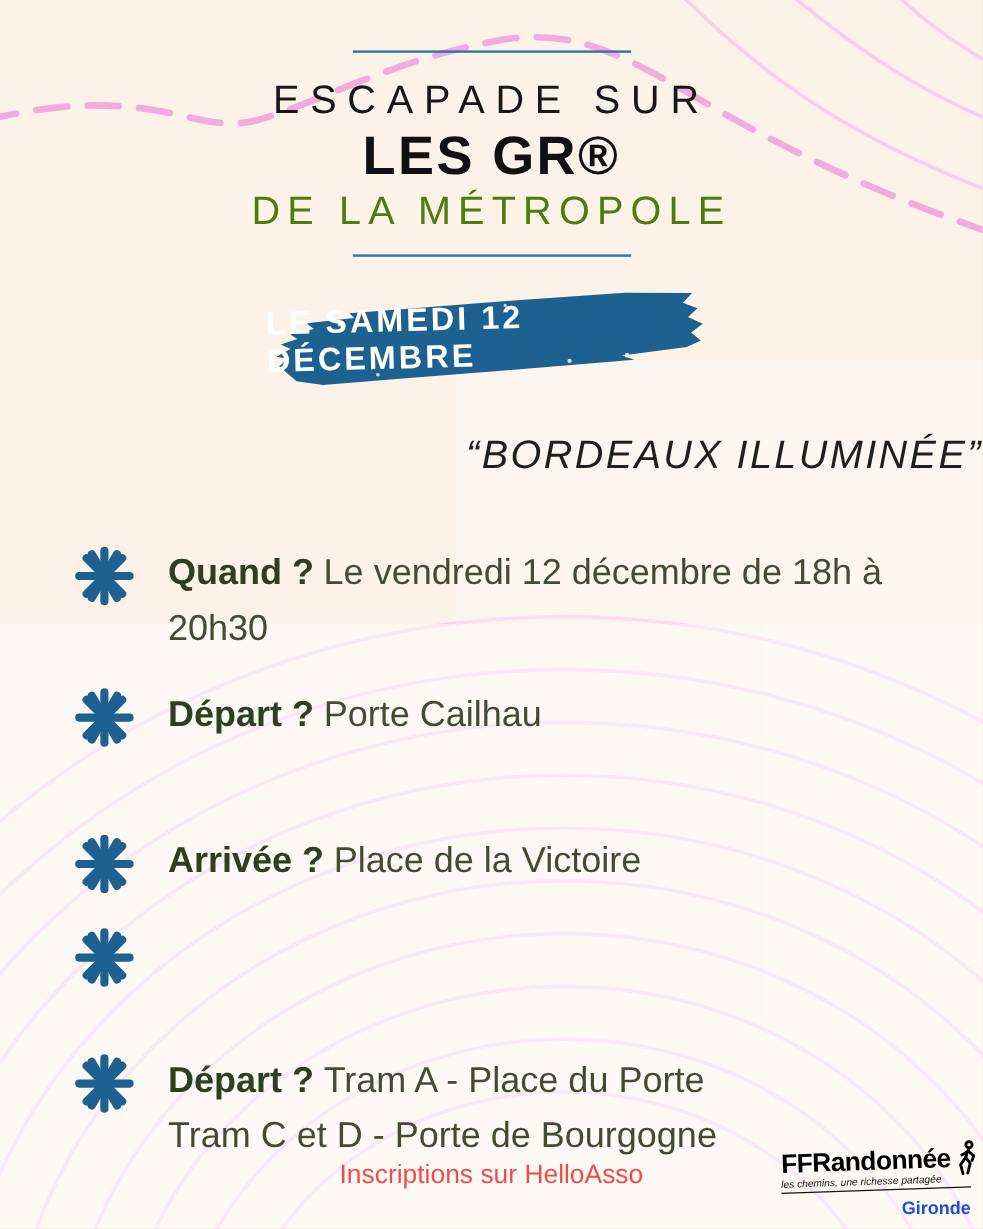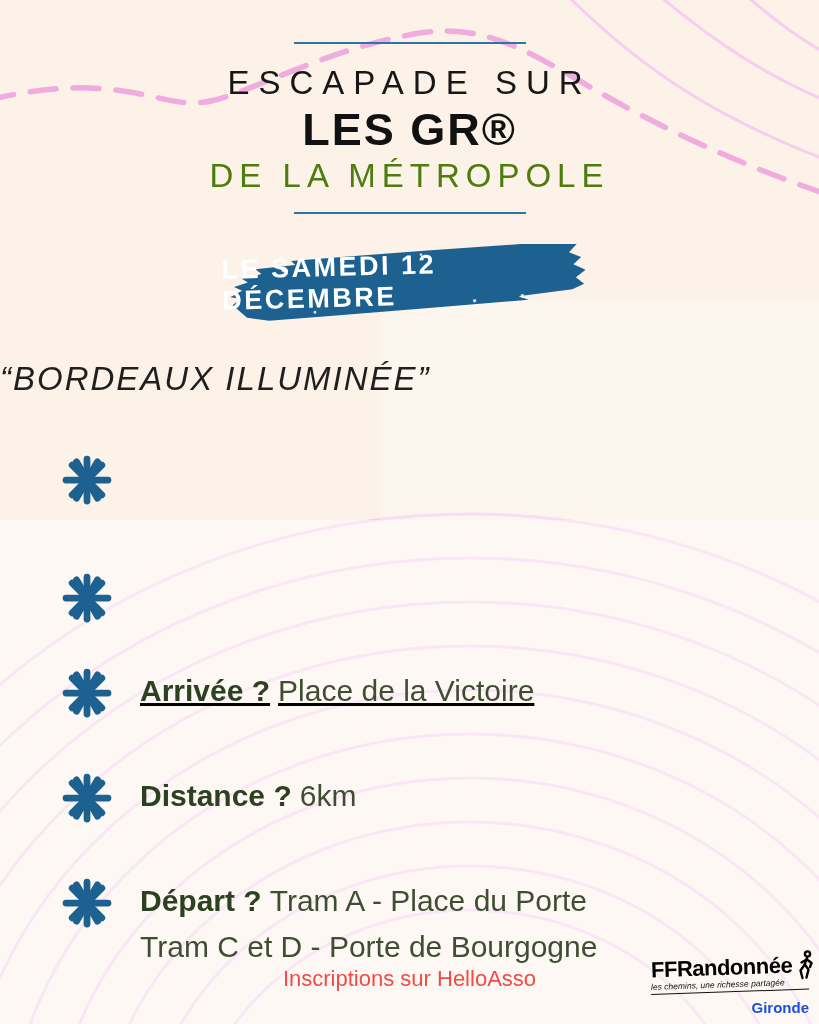--- a/index.html
+++ b/index.html
@@ -23,32 +23,32 @@
   
   .banner{position:absolute; left:222px; top:243px; width:372px; height:82px;}
   .banner svg{position:absolute; inset:0; transform:rotate(-2deg);}
   .banner .banner-label{
     position:absolute; inset:0; display:flex; align-items:center; justify-content:center;
     padding-bottom:6px; transform:rotate(-1.5deg);
     color:#ffffff; font-size:27px; font-weight:700; letter-spacing:2.5px;
   }
 
   .quote{
-    position:absolute; top:360px; left:0; width:100%; text-align:left;
+    position:absolute; top:360px; left:0; width:100%; text-align:right;
     font-style:italic; font-size:33px; letter-spacing:2px; color:#1f1f1f; font-weight:400;
   }
 
   
   .details{list-style:none; margin:0; padding:0;}
   .detail-row{position:absolute; left:62px; display:flex; align-items:flex-start; gap:28px;}
   .detail-row .bullet{flex:0 0 50px; width:50px; height:50px;}
   .detail-row p{margin:0; max-width:625px; font-size:30px; line-height:46px; color:#3f4e33;}
   .detail-label{font-weight:700; color:#2c4022; margin-right:8px;}
   .detail-value{white-space:pre-line;}
-  .row-quand{top:455px;} .row-depart{top:573px;} .row-arrivee{top:668px;text-decoration:underline;}
+  .row-quand{top:455px;} .row-depart{top:573px;} .row-arrivee{top:695px;}
   .row-distance{top:773px;} .row-acces{top:878px;}
 
   .cta{
     position:absolute; top:966px; left:0; width:100%; text-align:center;
     color:#f24a46; font-size:22px; font-weight:400;
   }
 
   
   .logo{position:absolute; right:10px; bottom:8px; width:158px; z-index:4;}
   .brand-row{display:flex; align-items:flex-end; gap:2px;}
@@ -140,39 +140,41 @@
             <line x1="45" y1="45" x2="20.3" y2="20.3"></line>
               <line x1="55" y1="55" x2="79.7" y2="79.7"></line>
             <line x1="55" y1="45" x2="79.7" y2="20.3"></line>
               <line x1="45" y1="55" x2="20.3" y2="79.7"></line>
             <line x1="46.5" y1="43.5" x2="29" y2="13.6"></line>
               <line x1="53.5" y1="56.5" x2="71" y2="86.4"></line>
             <line x1="53.5" y1="43.5" x2="71" y2="13.6"></line>
               <line x1="46.5" y1="56.5" x2="29" y2="86.4"></line>
           </g>
         </svg>
+        <p><span class="detail-label">Quand ?</span><span class="detail-value">Le vendredi 12 décembre de 18h à 20h30</span></p>
       </li>
 
       <li class="detail-row row-depart">
         <svg class="bullet" viewBox="0 0 100 100">
           <g stroke="#1d6191" stroke-width="13.5" stroke-linecap="round">
             <line x1="50" y1="43" x2="50" y2="8"></line>
               <line x1="50" y1="57" x2="50" y2="92"></line>
             <line x1="43" y1="50" x2="8" y2="50"></line>
               <line x1="57" y1="50" x2="92" y2="50"></line>
             <line x1="45" y1="45" x2="20.3" y2="20.3"></line>
               <line x1="55" y1="55" x2="79.7" y2="79.7"></line>
             <line x1="55" y1="45" x2="79.7" y2="20.3"></line>
               <line x1="45" y1="55" x2="20.3" y2="79.7"></line>
             <line x1="46.5" y1="43.5" x2="29" y2="13.6"></line>
               <line x1="53.5" y1="56.5" x2="71" y2="86.4"></line>
             <line x1="53.5" y1="43.5" x2="71" y2="13.6"></line>
               <line x1="46.5" y1="56.5" x2="29" y2="86.4"></line>
           </g>
         </svg>
+        <p><span class="detail-label">Départ ?</span><span class="detail-value">Porte Cailhau</span></p>
       </li>
 
       <li class="detail-row row-arrivee">
         <svg class="bullet" viewBox="0 0 100 100">
           <g stroke="#1d6191" stroke-width="13.5" stroke-linecap="round">
             <line x1="50" y1="43" x2="50" y2="8"></line>
               <line x1="50" y1="57" x2="50" y2="92"></line>
             <line x1="43" y1="50" x2="8" y2="50"></line>
               <line x1="57" y1="50" x2="92" y2="50"></line>
             <line x1="45" y1="45" x2="20.3" y2="20.3"></line>
@@ -198,21 +200,20 @@
             <line x1="45" y1="45" x2="20.3" y2="20.3"></line>
               <line x1="55" y1="55" x2="79.7" y2="79.7"></line>
             <line x1="55" y1="45" x2="79.7" y2="20.3"></line>
               <line x1="45" y1="55" x2="20.3" y2="79.7"></line>
             <line x1="46.5" y1="43.5" x2="29" y2="13.6"></line>
               <line x1="53.5" y1="56.5" x2="71" y2="86.4"></line>
             <line x1="53.5" y1="43.5" x2="71" y2="13.6"></line>
               <line x1="46.5" y1="56.5" x2="29" y2="86.4"></line>
           </g>
         </svg>
-        <p><span class="detail-label">Distance ?</span><span class="detail-value">6km</span></p>
       </li>
 
       <li class="detail-row row-acces">
         <svg class="bullet" viewBox="0 0 100 100">
           <g stroke="#1d6191" stroke-width="13.5" stroke-linecap="round">
             <line x1="50" y1="43" x2="50" y2="8"></line>
               <line x1="50" y1="57" x2="50" y2="92"></line>
             <line x1="43" y1="50" x2="8" y2="50"></line>
               <line x1="57" y1="50" x2="92" y2="50"></line>
             <line x1="45" y1="45" x2="20.3" y2="20.3"></line>

